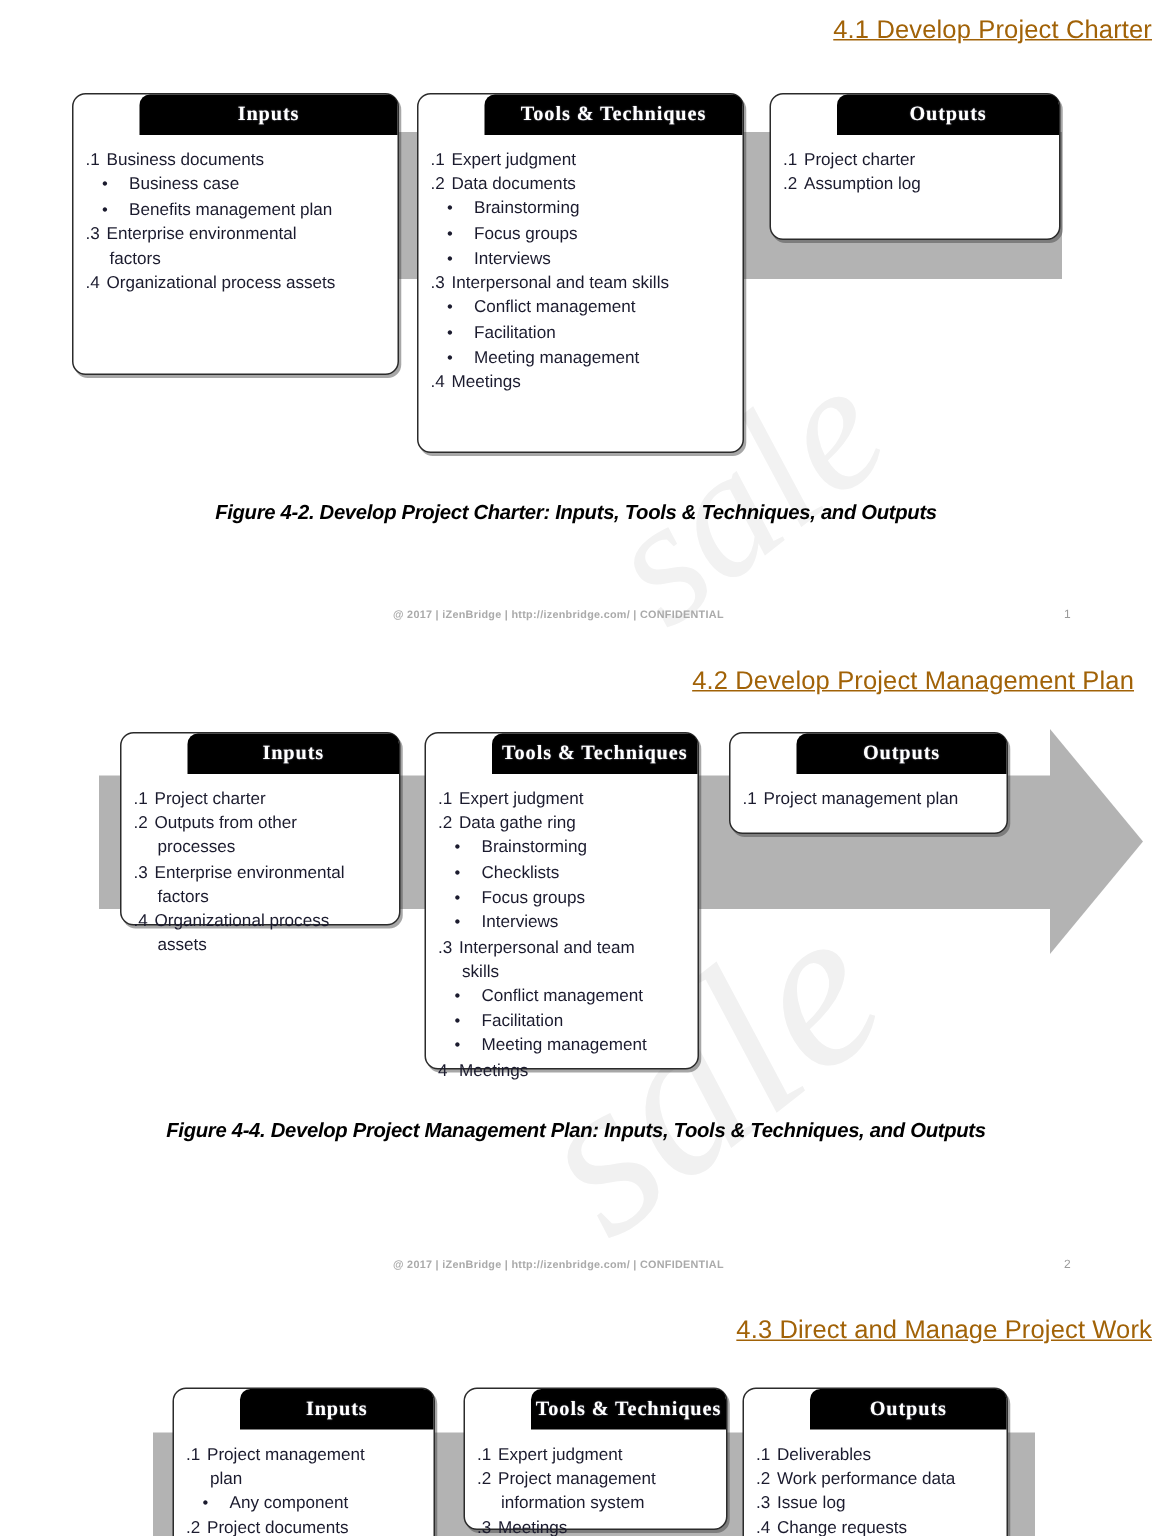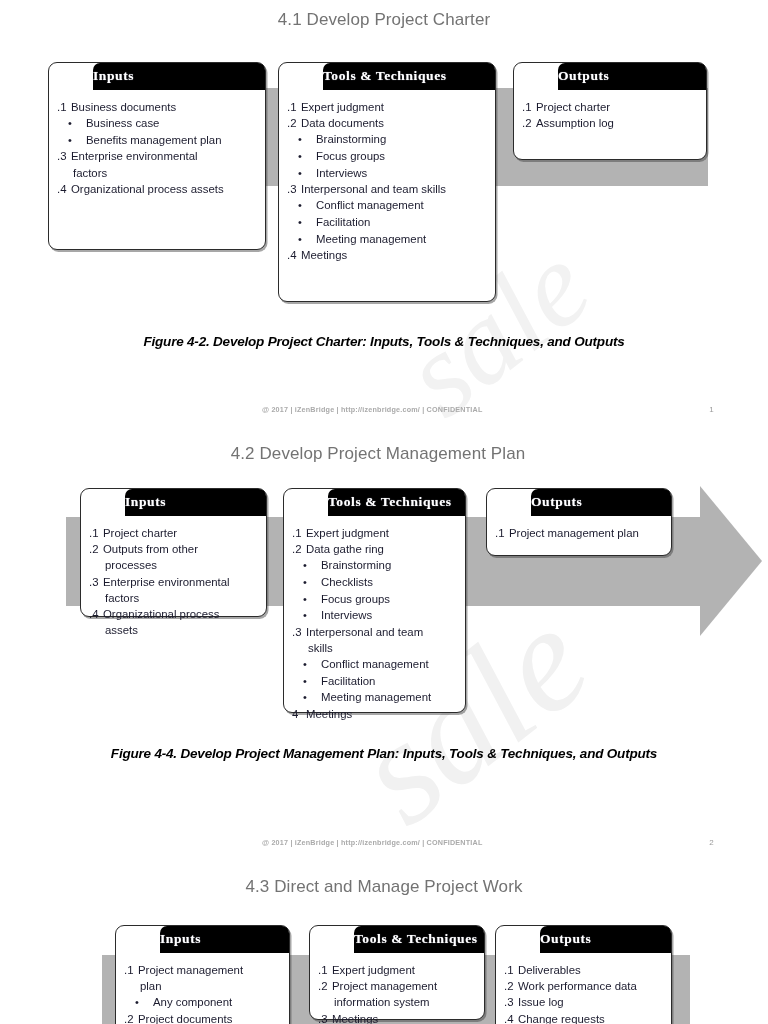--- a/index.html
+++ b/index.html
@@ -33,26 +33,27 @@
     z-index: 0;
     white-space: nowrap;
   }
   .wm-1 { left: 400px; top: 270px; font-size: 120px; color: #f2f2f2; }
   .wm-2 { left: 350px; top: 640px; font-size: 150px; color: #f1f1f1; }
 
   
   .slide { position: relative; z-index: 2; }
 
   .slide-title {
-    text-align: center;
+    text-align: right;
     font-size: 17px;
-    color: #737373;
+    color: #a16207;
     font-family: "Liberation Sans", sans-serif;
     font-weight: 400;
     letter-spacing: 0.1px;
+    text-decoration: underline;
   }
 
   .figure-area { position: relative; }
 
   
   .gray-band {
     position: absolute;
     background: #b3b3b3;
     z-index: 1;
   }
@@ -78,20 +79,21 @@
     z-index: 3;
     background: #ffffff;
     border: 1.2px solid #2b2b2b;
     border-radius: 9px;
     box-shadow: 1.5px 2px 0 rgba(60,60,60,0.45);
   }
   .itto-head {
     background: #000000;
     color: #ffffff;
     border-radius: 7px 7px 0 0;
+    text-align: center;
     font-family: "Liberation Serif", serif;
     font-weight: bold;
     font-size: 13.5px;
     letter-spacing: 0.6px;
     padding: 5px 0 6px 0;
     text-shadow: 0 0 1px #8a8a9a;
     margin-left: 44px;
   }
   .itto-body {
     padding: 9px 22px 8px 8px;

